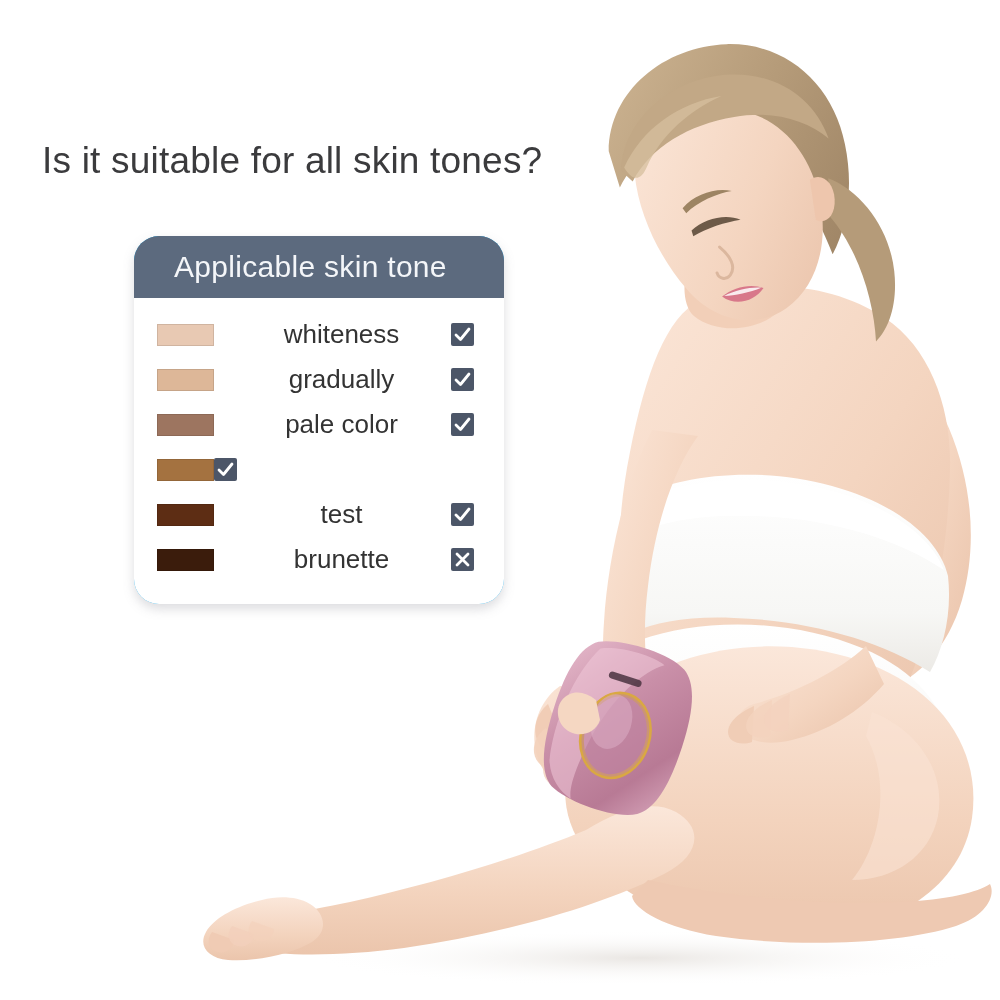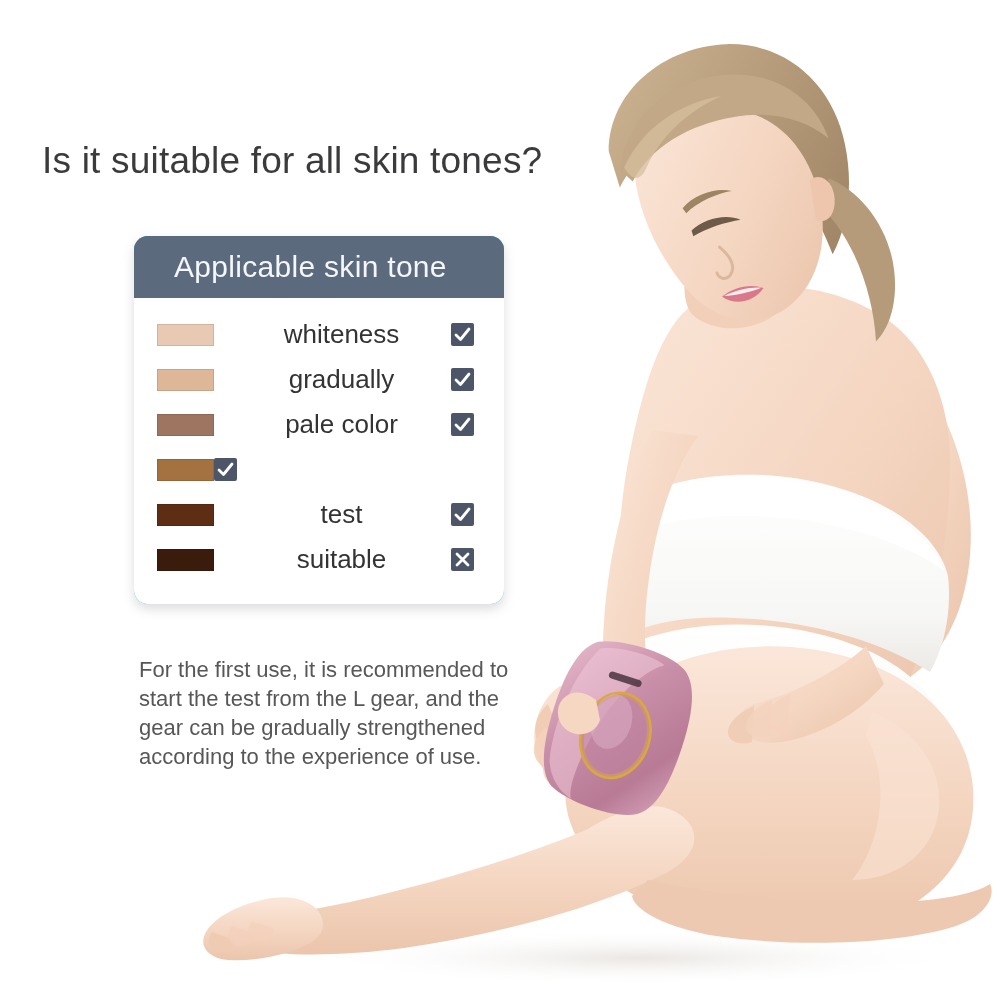--- a/index.html
+++ b/index.html
@@ -33,21 +33,21 @@
     font-weight: 400;
     white-space: nowrap;
   }
 
   
   .tone-card {
     position: absolute;
     left: 134px;
     top: 236px;
     width: 370px;
-    border-radius: 14px;
+    border-radius: 25px;
     background: #0ea5e9;
     box-shadow: 0 5px 11px rgba(120,120,130,0.26);
     overflow: hidden;
   }
   .tone-card-header {
     height: 62px;
     background: linear-gradient(180deg, #5f6c80 0%, #5a footer 0%, #59667b 100%);
     background: #5c footer;
     background: #5c6a7e;
     display: flex;
@@ -339,26 +339,25 @@
         <span class="tone-label">test</span>
         <span class="tone-mark" style="background: rgb(76, 86, 104);">
             <svg viewBox="0 0 23 23">
               <path d="M5 12 L9.5 16.5 L18 6" fill="none" stroke="#ffffff" stroke-width="2.8" stroke-linecap="round" stroke-linejoin="round"></path>
             </svg>
           </span>
       </div>
 
       <div class="tone-row">
         <span class="tone-swatch" style="background: rgb(59, 28, 12);"></span>
-        <span class="tone-label">suitable</span>
+        <span class="tone-label">brunette</span>
         <span class="tone-mark" style="background: rgb(76, 86, 104);">
             <svg viewBox="0 0 23 23">
               <path d="M6 6 L17 17 M17 6 L6 17" fill="none" stroke="#ffffff" stroke-width="2.8" stroke-linecap="round"></path>
             </svg>
           </span>
       </div>
 
     </div>
   </div>
 
-  <div class="note">For the first use, it is recommended to start the test from the L gear, and the gear can be gradually strengthened according to the experience of use.</div>
 
 </div>
 
 </body></html>

